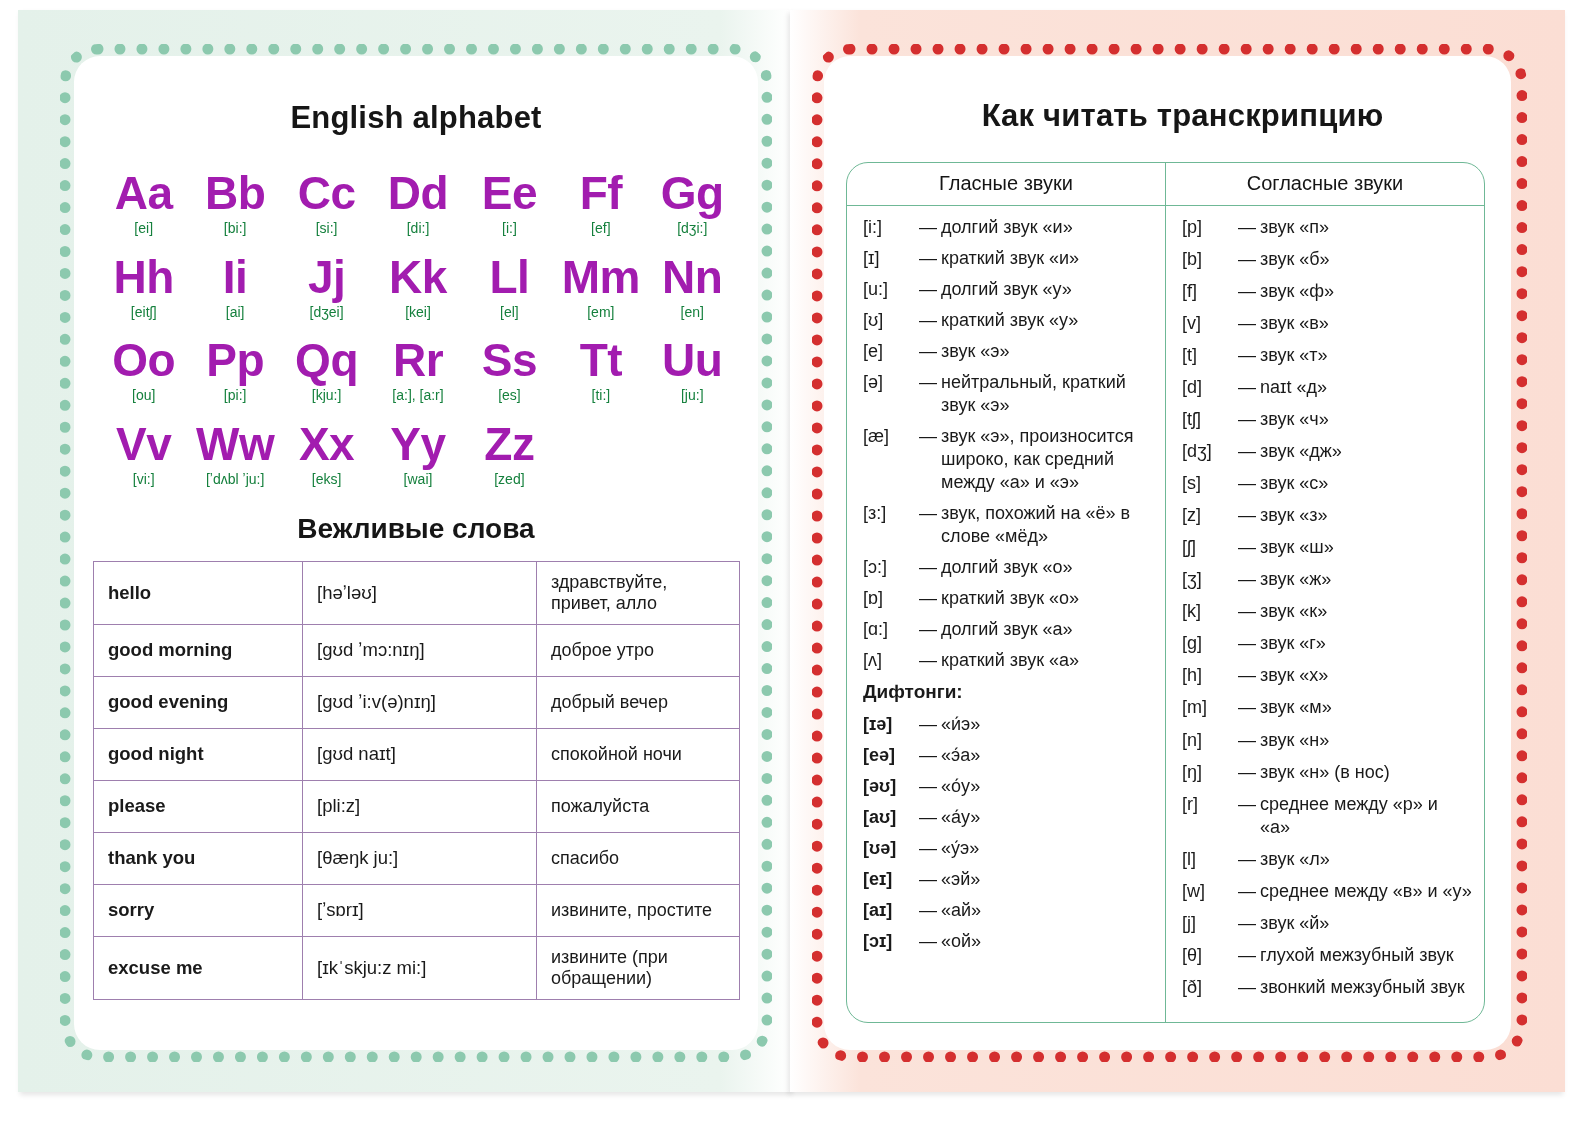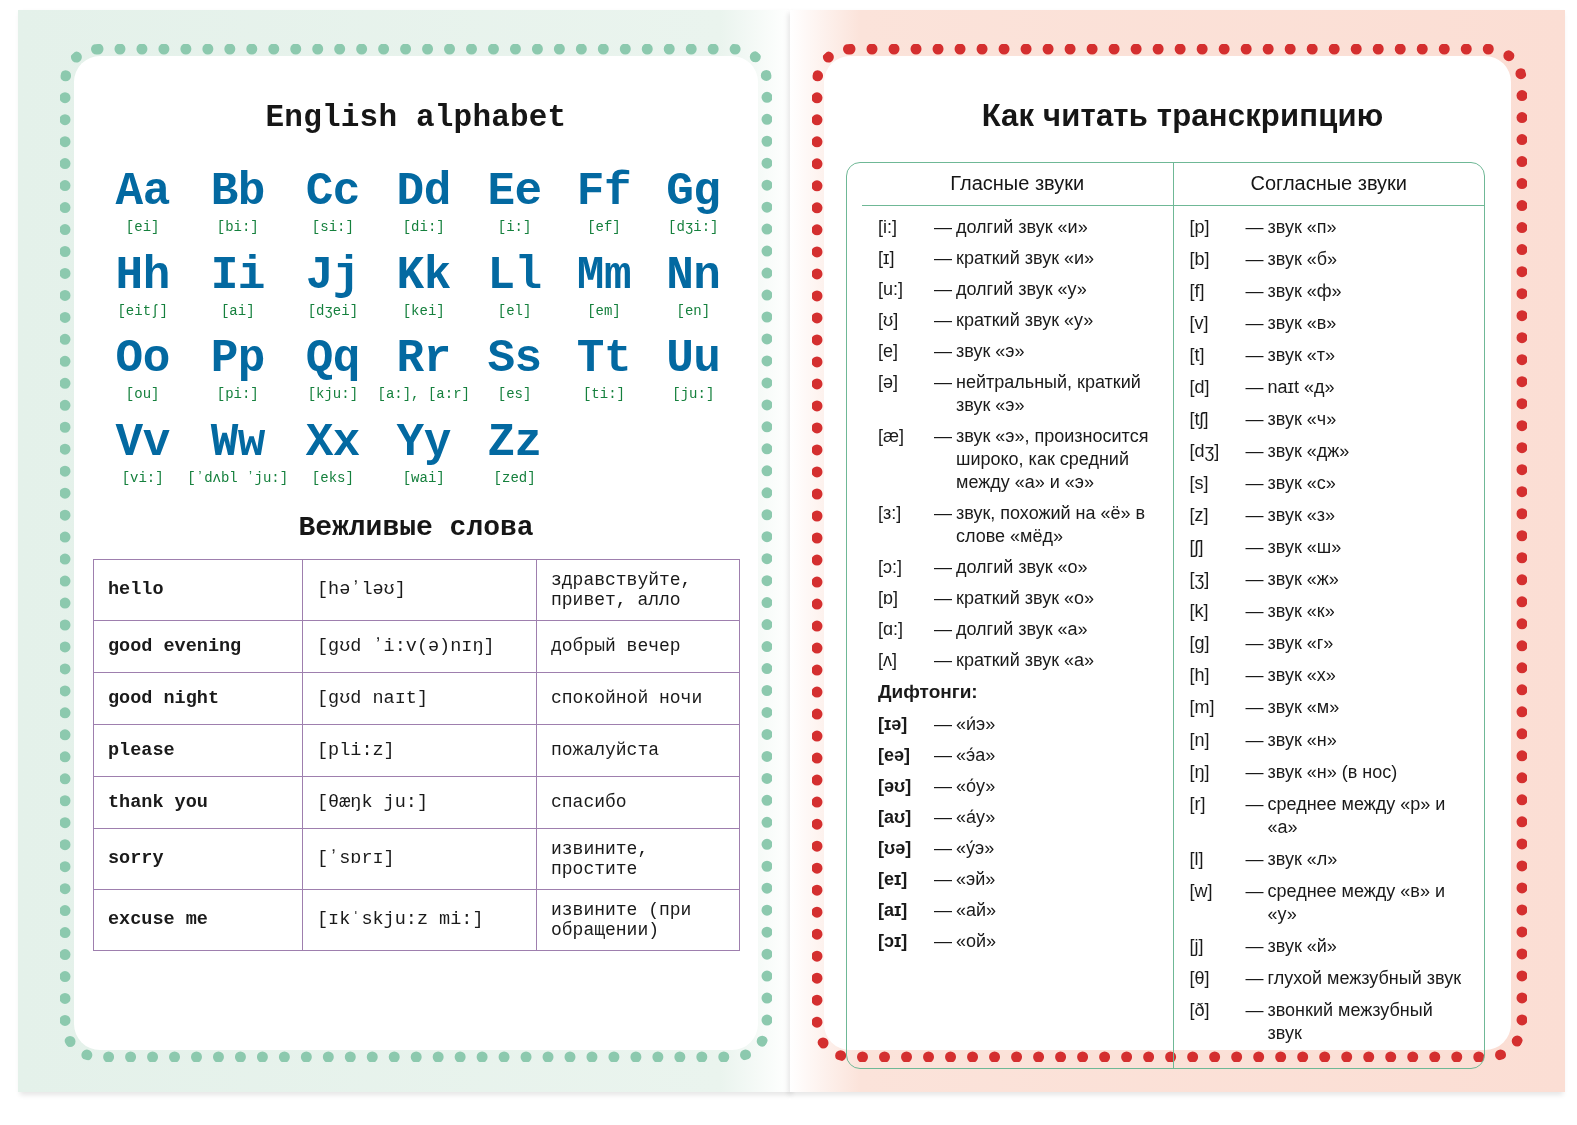--- a/index.html
+++ b/index.html
@@ -27,21 +27,20 @@
     position: absolute;
     top: 10px;
     height: 1082px;
     box-sizing: border-box;
   }
   .page-left {
     left: 18px;
     width: 772px;
     background: linear-gradient(to left, #ffffff 0px, #eaf4ee 70px, #e4f1ea 100%);
     box-shadow: 2px 3px 5px rgba(0,0,0,0.10);
-    font-family: Liberation Mono, monospace;
   }
   .page-right {
     left: 790px;
     width: 775px;
     background: linear-gradient(to right, #ffffff 0px, #fbe3da 70px, #fbded4 100%);
     box-shadow: -2px 3px 5px rgba(0,0,0,0.10);
   }
 
   
   .dots-frame {
@@ -111,21 +110,21 @@
     grid-template-columns: repeat(7, 1fr);
     row-gap: 16px;
   }
   .alpha-cell {
     text-align: center;
   }
   .alpha-letter {
     font-size: 46px;
     font-weight: bold;
     line-height: 1.04;
-    color: #0369a1;
+    color: #a21caf;
     letter-spacing: -0.5px;
   }
   .alpha-tr {
     font-size: 14px;
     line-height: 1.35;
     color: #15803d;
     margin-top: 1px;
     white-space: nowrap;
   }
   .alpha-cell.empty .alpha-letter,
@@ -156,23 +155,22 @@
   .polite-table td.c-ru { font-size: 18px; }
   .polite-table tr:first-child td:first-child { border-top-left-radius: 12px; }
   .polite-table tr:first-child td:last-child  { border-top-right-radius: 12px; }
   .polite-table tr:last-child  td:first-child { border-bottom-left-radius: 12px; }
   .polite-table tr:last-child  td:last-child  { border-bottom-right-radius: 12px; }
 
   
   .sounds-box {
     margin: 28px 26px 0 22px;
     border: 1.6px solid #6fb896;
-    border-radius: 14px;
+    border-radius: 22px;
     overflow: hidden;
-    padding-left: 15px;
   }
   .sounds-head {
     display: flex;
     border-bottom: 1.5px solid #6fb896;
   }
   .sounds-head > div {
     flex: 1;
     text-align: center;
     font-size: 20px;
     padding: 9px 0 10px;
@@ -346,20 +344,25 @@
 
       <h2 class="section-title" style="margin-top:24px;">Вежливые слова</h2>
 
       <div class="polite-wrap">
         <table class="polite-table">
           <tbody id="polite-body">
               <tr>
                 <td class="c-word">hello</td>
                 <td class="c-tr">[həʼləʊ]</td>
                 <td class="c-ru">здравствуйте, привет, алло</td>
+              </tr>
+              <tr>
+                <td class="c-word">good morning</td>
+                <td class="c-tr">[gʊd ʼmɔ:nɪŋ]</td>
+                <td class="c-ru">доброе утро</td>
               </tr>
               <tr>
                 <td class="c-word">good evening</td>
                 <td class="c-tr">[gʊd ʼi:v(ə)nɪŋ]</td>
                 <td class="c-ru">добрый вечер</td>
               </tr>
               <tr>
                 <td class="c-word">good night</td>
                 <td class="c-tr">[gʊd naɪt]</td>
                 <td class="c-ru">спокойной ночи</td>

